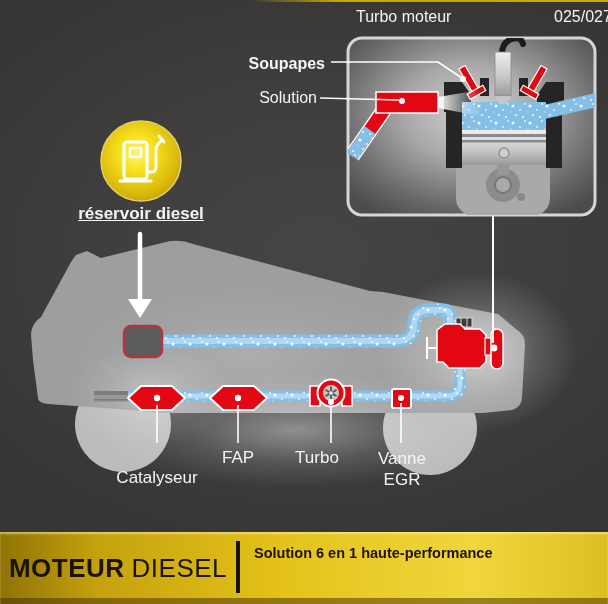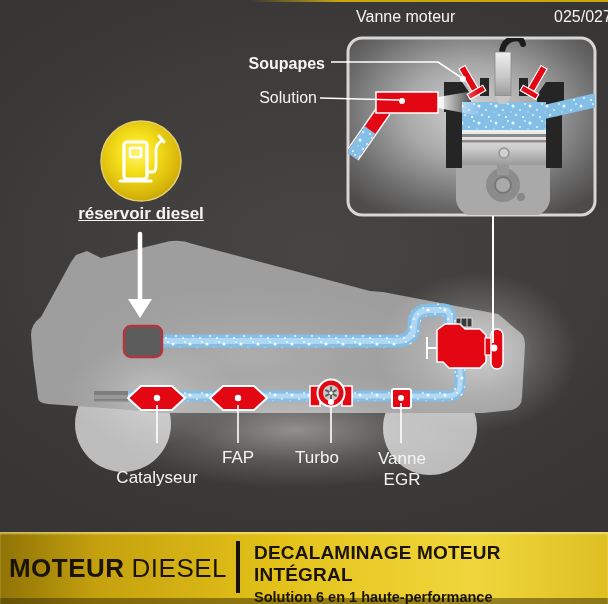--- a/index.html
+++ b/index.html
@@ -243,21 +243,21 @@
       <g stroke="#ffffff" fill="none" stroke-linecap="round" stroke-linejoin="round">
         <rect x="124" y="142" width="23" height="37" rx="3" stroke-width="3.2"></rect>
         <rect x="130" y="148" width="11" height="9" stroke-width="2.4"></rect>
         <line x1="120" y1="181" x2="151" y2="181" stroke-width="3.2"></line>
         <path d="M147 172 L152 172 Q156 172 156 166 L156 150 Q156 146 159 143 L162 140" stroke-width="2.8"></path>
         <path d="M159 136 L164 142" stroke-width="2.8"></path>
       </g>
     </g>
   </svg>
 
-  <div class="lbl small abs" style="left:356px;top:7px;">Vanne moteur</div>
+  <div class="lbl small abs" style="left:356px;top:7px;">Turbo moteur</div>
   <div class="lbl small abs" style="left:554px;top:7px;">025/027</div>
 
   <div class="lbl small right abs" style="left:226px;top:54px;width:99px;font-weight:bold;">Soupapes</div>
   <div class="lbl small right abs" style="left:226px;top:88px;width:91px;">Solution</div>
 
   <div class="lbl bold center abs" style="left:41px;top:204px;width:200px;text-decoration:underline;">réservoir diesel</div>
 
   <div class="lbl center abs" style="left:97px;top:468px;width:120px;">Catalyseur</div>
   <div class="lbl center abs" style="left:208px;top:448px;width:60px;">FAP</div>
   <div class="lbl center abs" style="left:287px;top:448px;width:60px;">Turbo</div>
@@ -266,20 +266,19 @@
     <div>EGR</div>
   </div>
 
   <div class="banner">
     <div class="banner-left">
       <span class="b">MOTEUR</span>
       <span class="l">DIESEL</span>
     </div>
     <div class="banner-divider"></div>
     <div class="banner-right">
-      <div class="banner-title">DECALAMINAGE MOTEUR INTÉGRAL</div>
       <div class="banner-sub">
         <div>Solution 6 en 1 haute-performance</div>
 
       </div>
     </div>
   </div>
 </div>
 
 </body></html>

